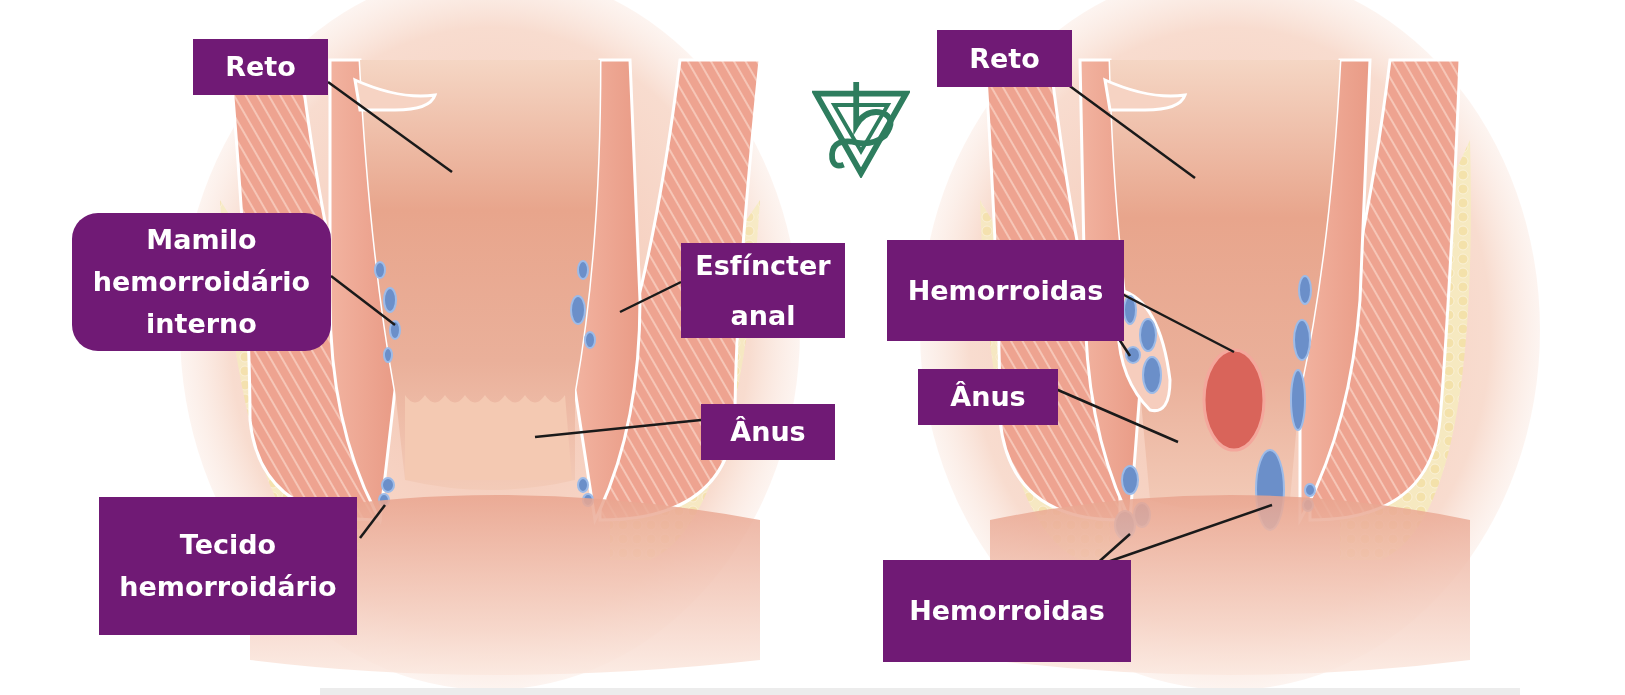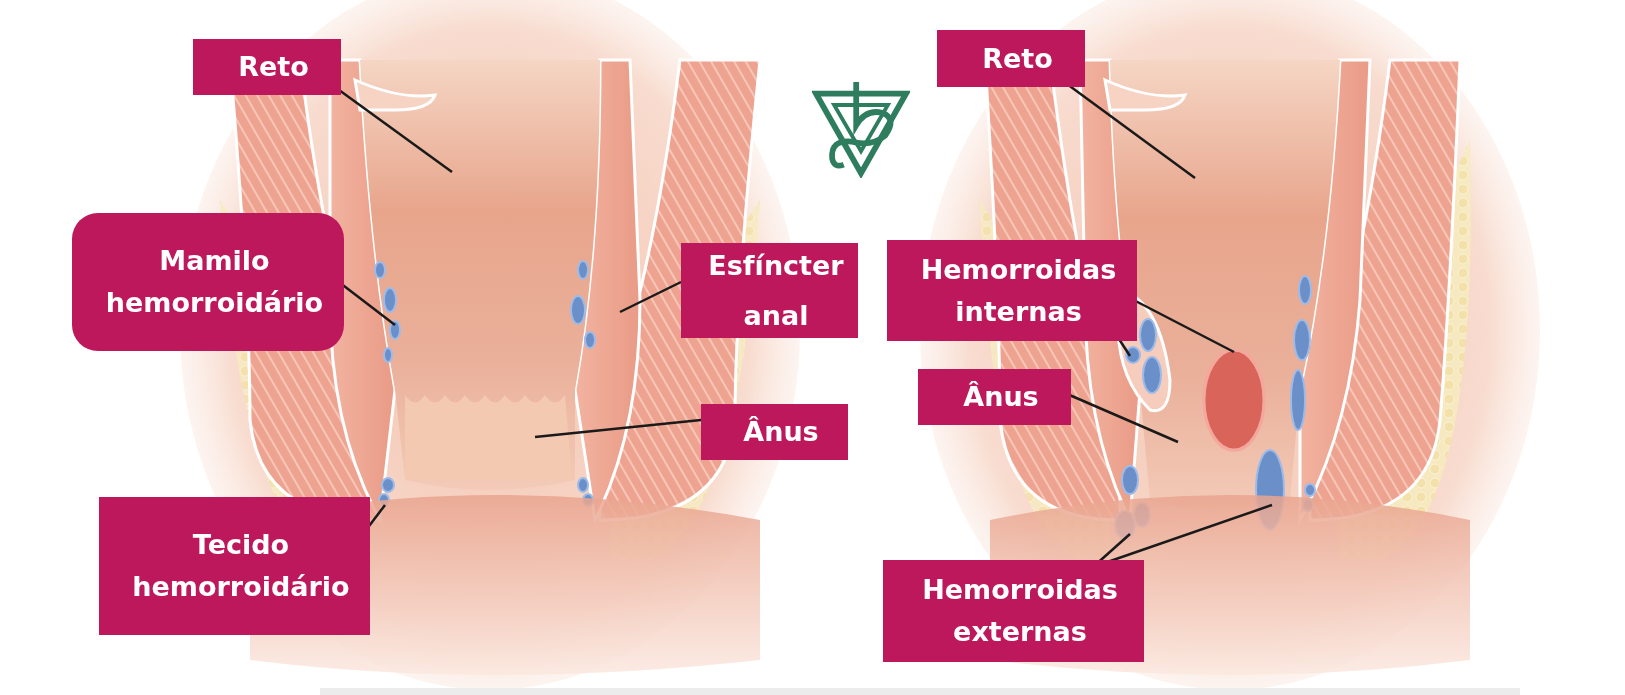--- a/index.html
+++ b/index.html
@@ -1,24 +1,24 @@
 <!DOCTYPE html>
 <html><head>
 <meta charset="utf-8">
 <style>
   html, body { margin:0; padding:0; background:#ffffff; }
   body { width:1625px; height:695px; position:relative; overflow:hidden;
          font-family:"DejaVu Sans", "Liberation Sans", sans-serif; }
   .stage { position:absolute; inset:0; }
   .illus { position:absolute; top:0; left:0; width:1625px; height:695px; }
   .label {
-    position:absolute; background:#be185d; color:#ffffff;
+    position:absolute; background:#701a75; color:#ffffff;
     font-weight:bold; font-size:27px; line-height:42px;
     text-align:left; display:flex; flex-direction:column;
-    justify-content:center; align-items:center;padding-left:13px;
+    justify-content:center; align-items:center;
   }
   .label span { display:block; white-space:nowrap; }
   .bottom-bar { position:absolute; left:320px; top:688px; width:1200px; height:7px; background:#ececec; }
   .logo { position:absolute; left:812px; top:82px; width:98px; height:96px; }
 </style>
 </head>
 <body>
 
 <div class="stage">
 
@@ -144,20 +144,21 @@
     </g>
   </svg>
 
   <div class="label" style="left:193px; top:39px; width:135px; height:56px;">
     <span>Reto</span>
   </div>
 
   <div class="label" style="left:72px; top:213px; width:259px; height:138px;border-radius:26px;">
     <span>Mamilo</span>
     <span>hemorroidário</span>
+    <span>interno</span>
   </div>
 
   <div class="label" style="left:99px; top:497px; width:258px; height:138px;">
     <span>Tecido</span>
     <span>hemorroidário</span>
   </div>
 
   <div class="label" style="left:681px; top:243px; width:164px; height:95px;gap:8px;">
     <span>Esfíncter</span>
     <span>anal</span>
@@ -166,26 +167,24 @@
   <div class="label" style="left:701px; top:404px; width:134px; height:56px;">
     <span>Ânus</span>
   </div>
 
   <div class="label" style="left:937px; top:30px; width:135px; height:57px;">
     <span>Reto</span>
   </div>
 
   <div class="label" style="left:887px; top:240px; width:237px; height:101px;">
     <span>Hemorroidas</span>
-    <span>internas</span>
   </div>
 
   <div class="label" style="left:918px; top:369px; width:140px; height:56px;">
     <span>Ânus</span>
   </div>
 
   <div class="label" style="left:883px; top:560px; width:248px; height:102px;">
     <span>Hemorroidas</span>
-    <span>externas</span>
   </div>
 
   <div class="bottom-bar"></div>
 </div>
 
 </body></html>

